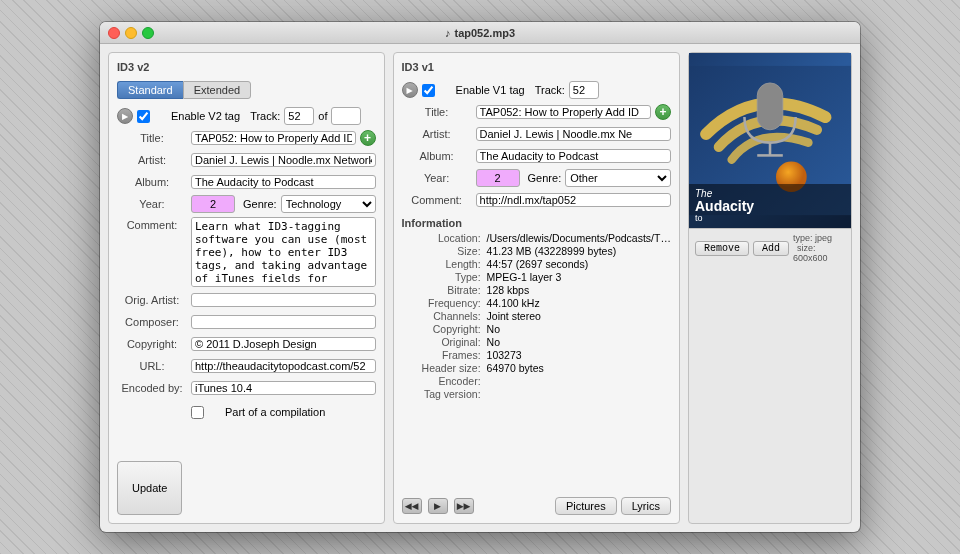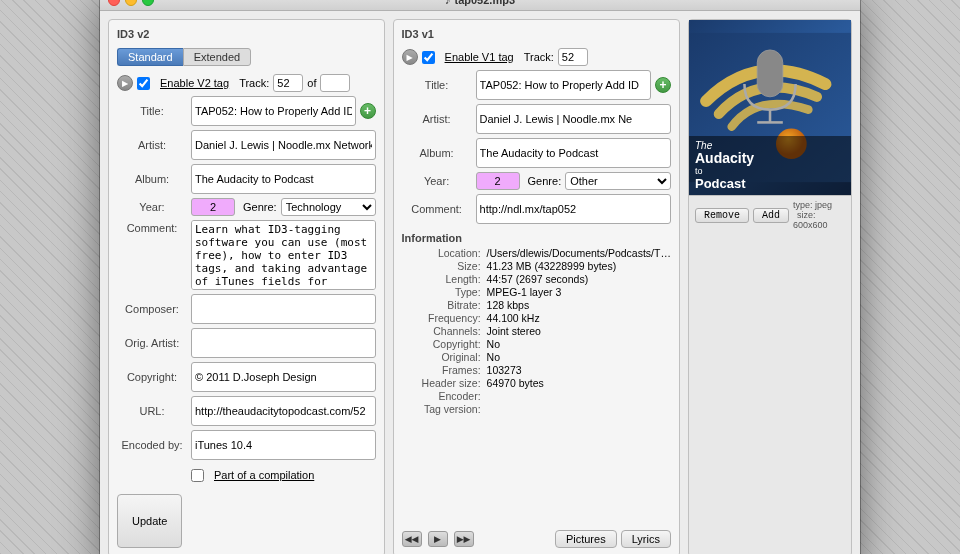--- a/index.html
+++ b/index.html
@@ -127,21 +127,21 @@
     }
     .row-label {
       width: 70px;
       text-align: center;
       color: #444;
       font-size: 11px;
       flex-shrink: 0;
     }
     .text-input {
       flex: 1;
-      height: 30px;
+      height: 14px;
       border: 1px solid #aaa;
       border-radius: 3px;
       padding: 0 3px;
       font-size: 11px;
       background: white;
       outline: none;
     }
     .textarea-input {
       flex: 1;
       height: 70px;
@@ -149,22 +149,21 @@
       border-radius: 3px;
       padding: 2px 3px;
       font-size: 11px;
       background: white;
       outline: none;
       resize: none;
     }
     .checkbox-row {
       display: flex;
       align-items: center;
-      gap: 10px;
-      text-decoration: underline;
+      gap: 21px;
     }
     .year-input {
       width: 44px;
       height: 18px;
       border: 1px solid #aaa;
       border-radius: 3px;
       padding: 0 18px;
       font-size: 11px;
       background: #f0abfc;
     }
@@ -376,25 +375,25 @@
           <option>Other</option>
           <option>Pop</option>
           <option>Rock</option>
         </select>
       </div>
       <div class="row" style="align-items:flex-start;">
         <span class="row-label" style="padding-top:2px;">Comment:</span>
         <textarea class="textarea-input" style="">Learn what ID3-tagging software you can use (most free), how to enter ID3 tags, and taking advantage of iTunes fields for podcasting with PowerPress.</textarea>
       </div>
       <div class="row">
+        <span class="row-label">Orig. Artist:</span>
+        <input class="text-input" type="text" value="" style="">
+      </div>
+      <div class="row">
         <span class="row-label">Composer:</span>
-        <input class="text-input" type="text" value="" style="">
-      </div>
-      <div class="row">
-        <span class="row-label">Orig. Artist:</span>
         <input class="text-input" type="text" value="" style="">
       </div>
       <div class="row">
         <span class="row-label">Copyright:</span>
         <input class="text-input" type="text" value="© 2011 D.Joseph Design" style="">
       </div>
       <div class="row">
         <span class="row-label">URL:</span>
         <input class="text-input" type="text" value="http://theaudacitytopodcast.com/52" style="">
       </div>
@@ -528,21 +527,20 @@
               <stop offset="0%" style="stop-color:#f5a623"></stop>
               <stop offset="100%" style="stop-color:#c06010"></stop>
             </radialGradient>
           </defs>
         </svg>
 
         <div style="position:absolute; bottom:0; left:0; right:0; background:rgba(0,0,0,0.5); padding:4px 6px;">
           <div style="color:white; font-size:10px; font-weight:normal; line-height:1.1;font-style:italic;">The</div>
           <div style="color:white; font-size:14px; font-weight:bold; line-height:1.1;">Audacity</div>
           <div style="color:white; font-size:9px; font-weight:normal; line-height:1.1;">to</div>
-          <div style="color:white; font-size:13px; font-weight:bold; line-height:1.1;">Podcast</div>
         </div>
       </div>
       <div class="cover-bottom">
         <button class="remove-btn">Remove</button>
         <button class="add-cover-btn">Add</button>
         <span class="cover-info">
           <span>type: jpeg</span>
           <span style="margin-left:4px;">size: 600x600</span>
         </span>
       </div>

